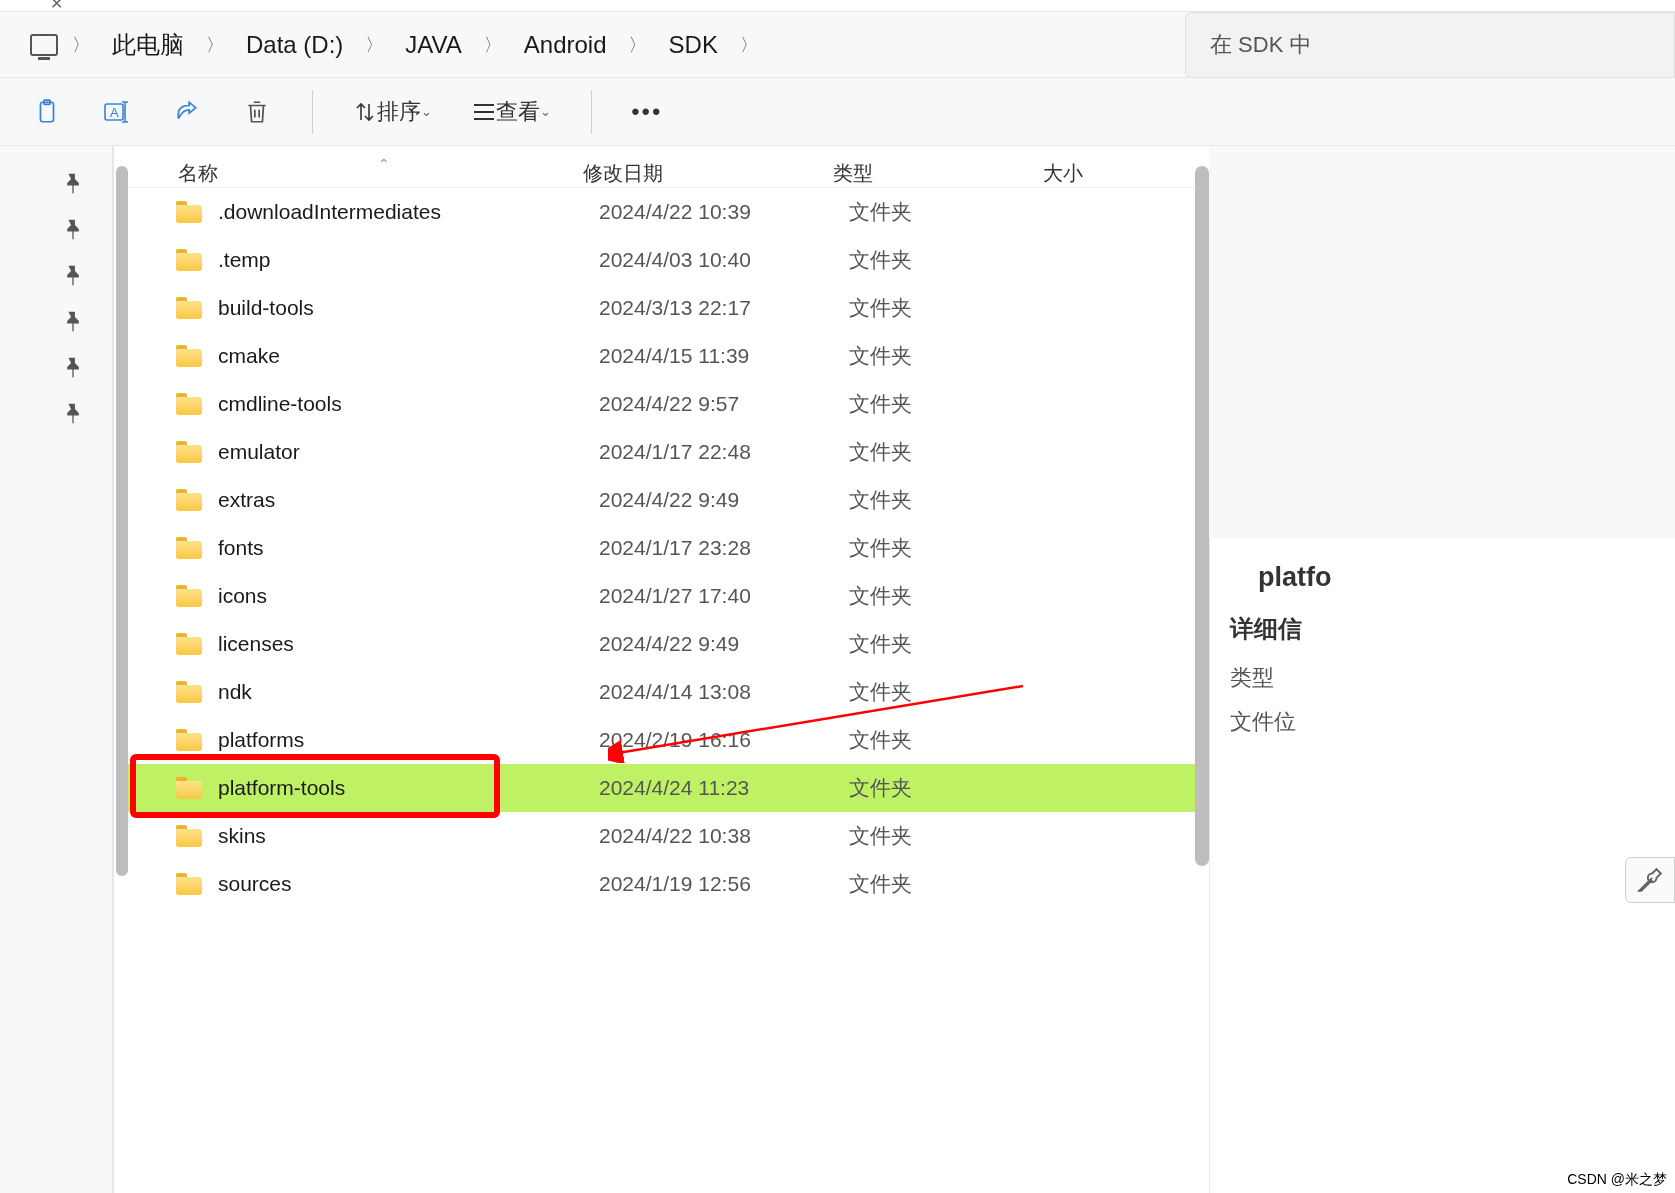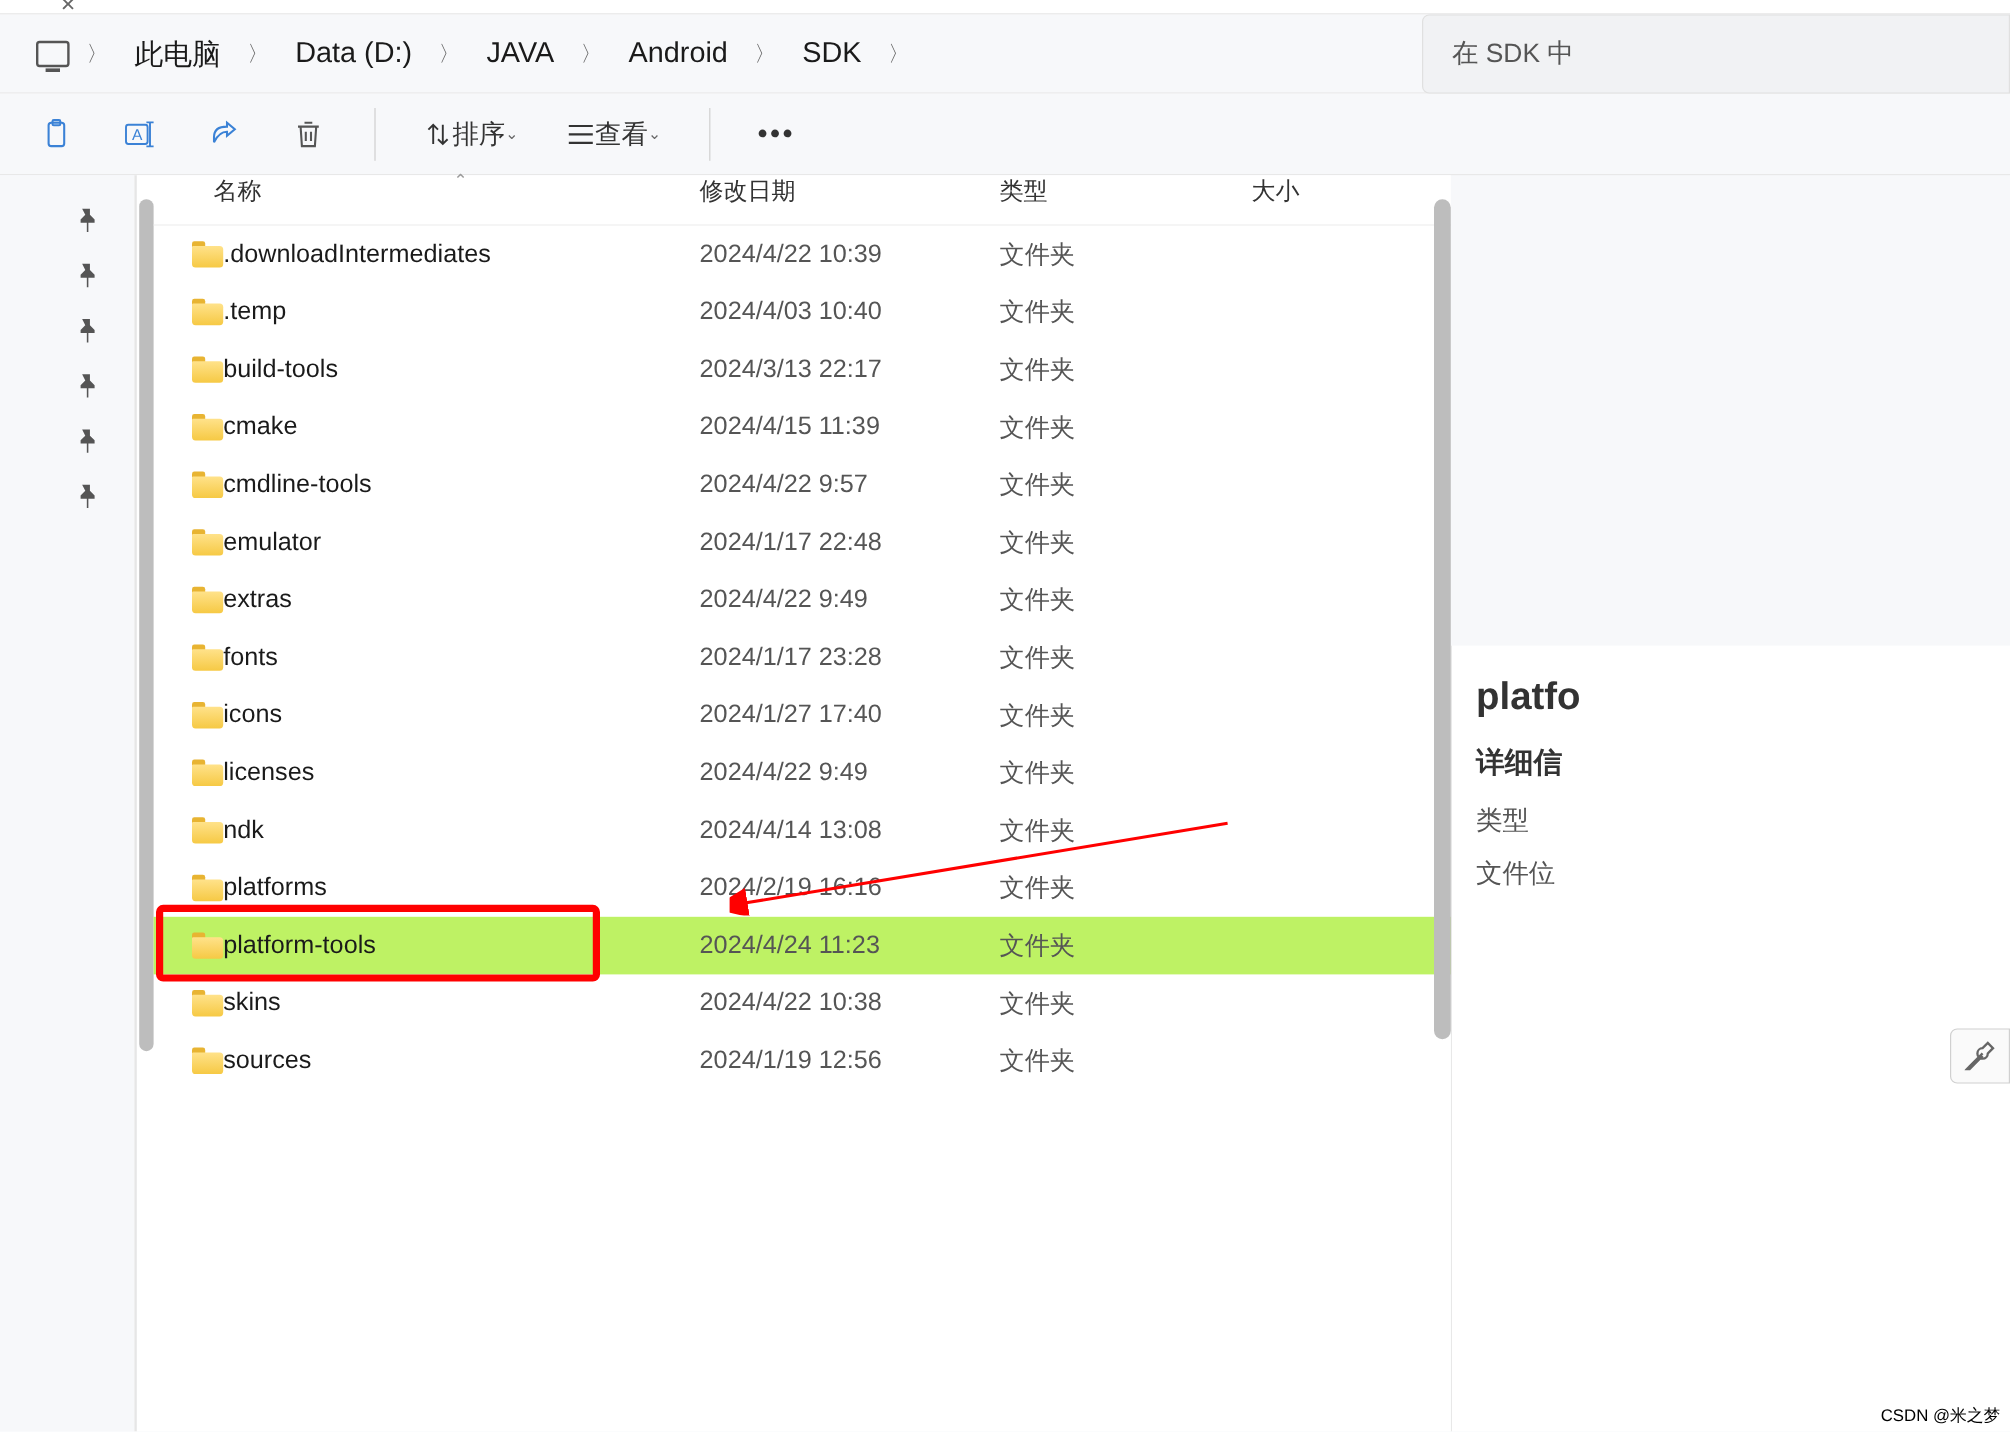--- a/index.html
+++ b/index.html
@@ -161,21 +161,21 @@
     }
     .file-list-wrapper {
       flex: 1;
       position: relative;
     }
 
     
     .column-headers {
       display: flex;
       height: 42px;
-      align-items: flex-start;
+      align-items: flex-end;
       border-bottom: 1px solid #efefef;
       font-size: 20px;
       color: #333;
     }
     .col-name { width: 455px; padding-left: 50px; position: relative; }
     .col-name .sort-arrow {
       position: absolute;
       left: 250px;
       top: -4px;
       font-size: 14px;
@@ -193,21 +193,23 @@
       font-size: 21px;
       color: #1a1a1a;
     }
     .file-row.selected {
       background: #bef264;
     }
     .file-name-cell {
       width: 455px;
       display: flex;
       align-items: center;
+      gap: 16px;
       padding-left: 32px;
+      margin-left: 16px;
     }
     .folder-icon {
       width: 26px;
       height: 22px;
       position: relative;
     }
     .folder-icon::before {
       content: "";
       position: absolute;
       top: 0;
@@ -263,23 +265,24 @@
     .details-panel {
       width: 466px;
       background: #ffffff;
       border-left: 1px solid #e8e8e8;
       padding: 24px 0 0 20px;
       font-size: 22px;
       color: #333;
       margin-top: 392px;
     }
     .details-title {
-      font-size: 32px;
+      font-size: 27px;
       font-weight: bold;
       margin-bottom: 20px;
+      margin-left: 28px;
     }
     .details-section-title {
       font-size: 24px;
       font-weight: bold;
       margin-bottom: 18px;
     }
     .details-row {
       margin-bottom: 14px;
       font-size: 22px;
       color: #555;

